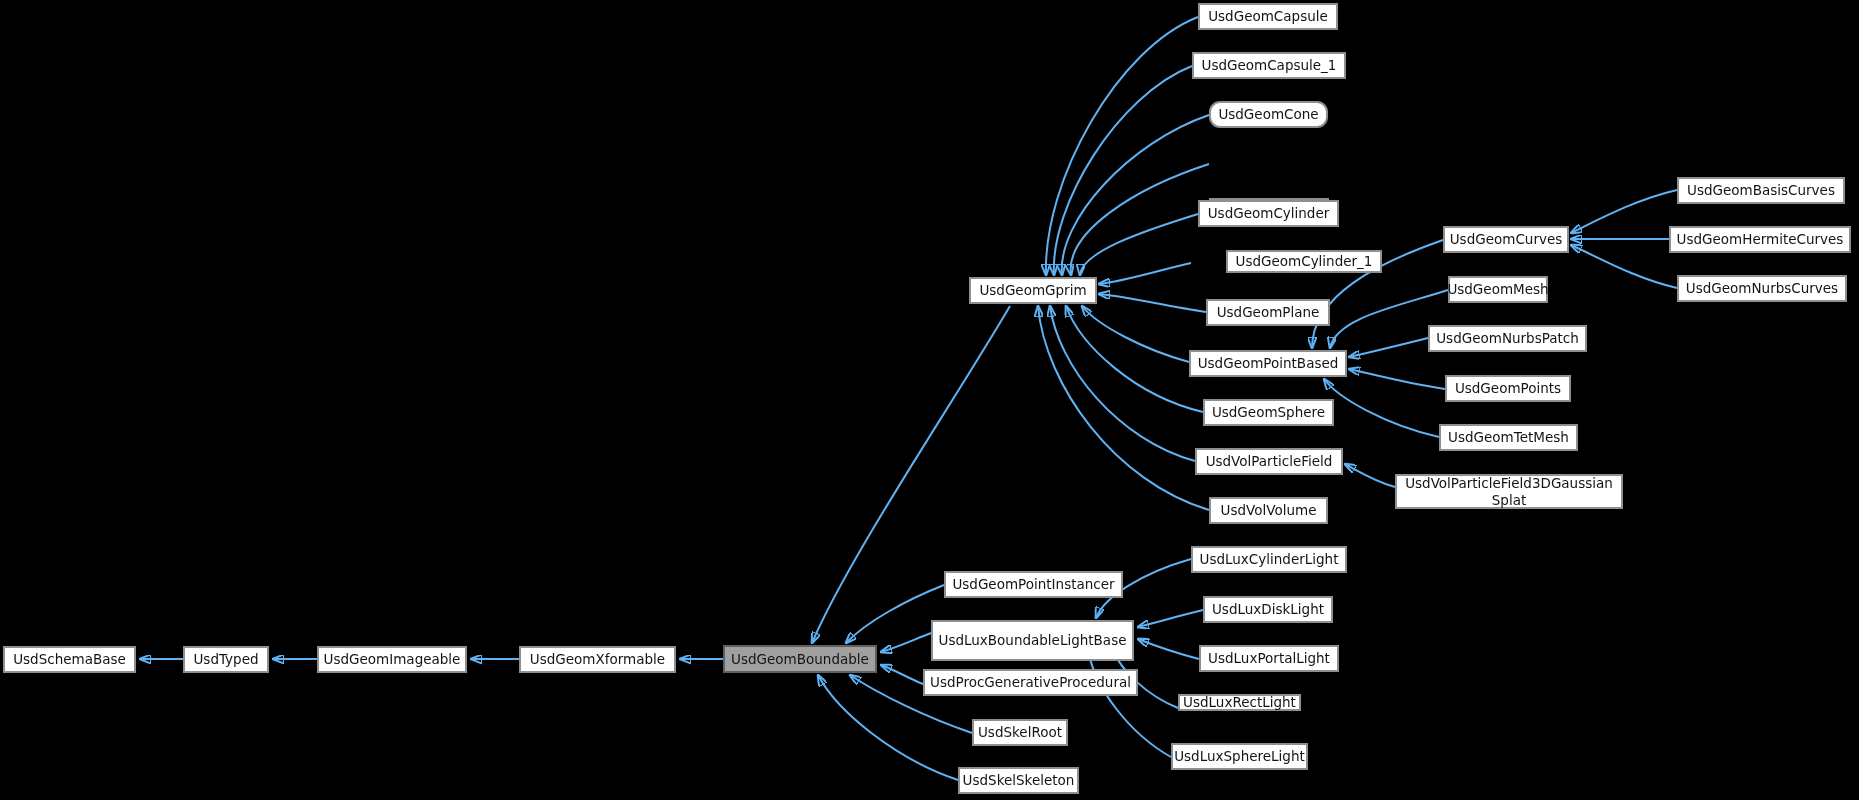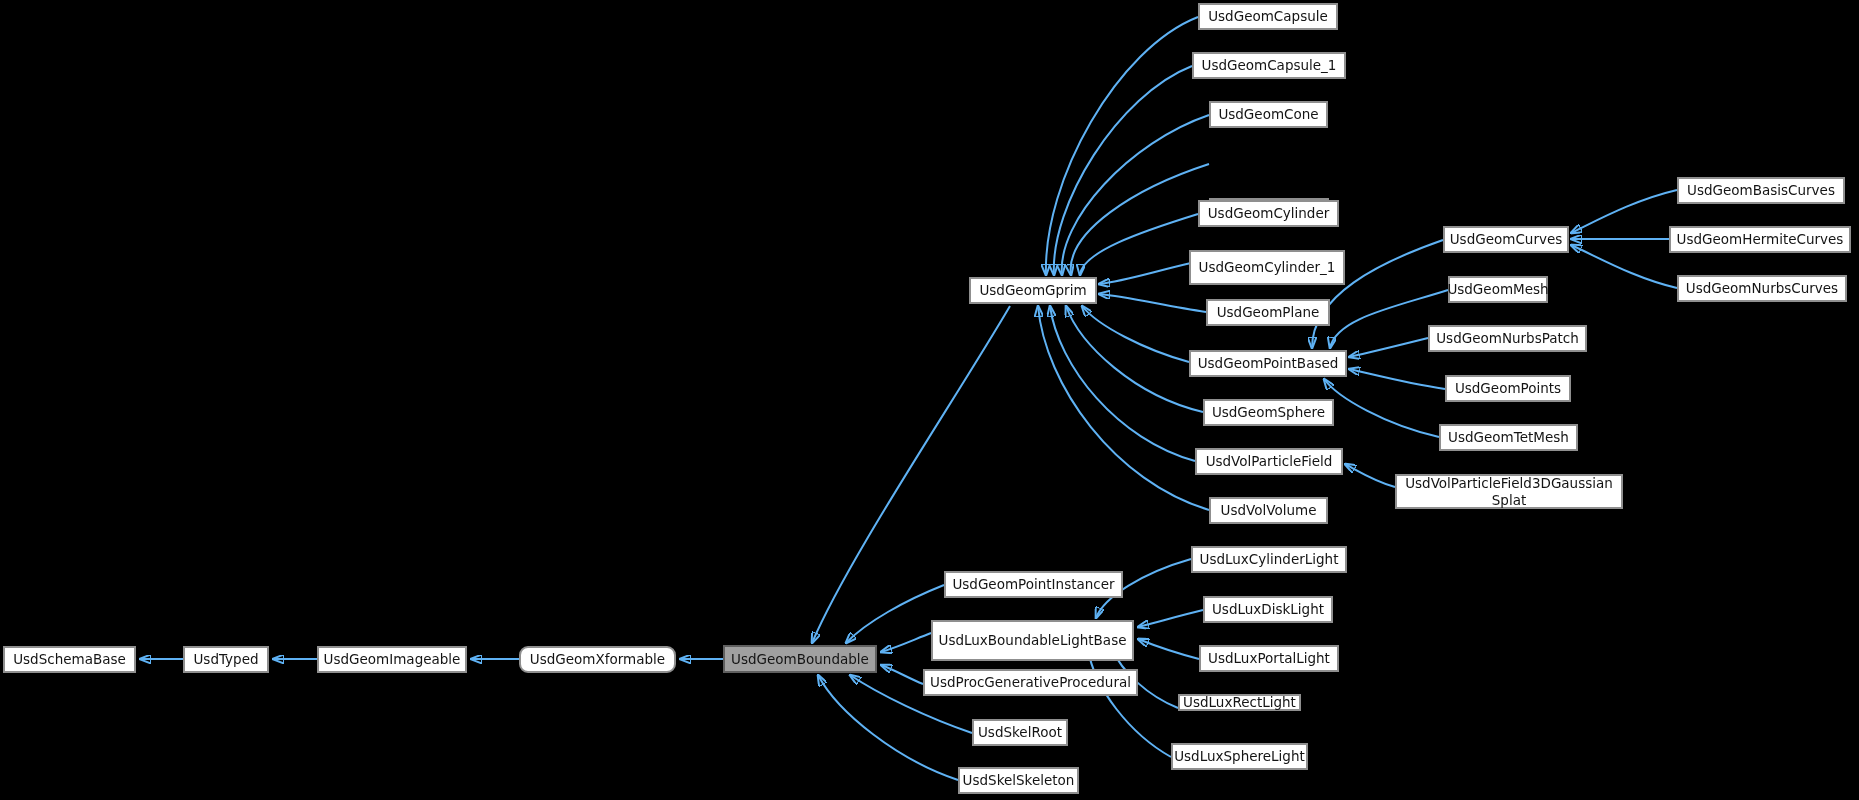--- a/index.html
+++ b/index.html
@@ -94,45 +94,45 @@
   <div id="node-layer">
       <div class="node" style="left: 3px; top: 646px; width: 133px; height: 27px;">
         <span>UsdSchemaBase</span>
       </div>
       <div class="node" style="left: 183px; top: 646px; width: 86px; height: 27px;">
         <span>UsdTyped</span>
       </div>
       <div class="node" style="left: 317px; top: 646px; width: 150px; height: 27px;">
         <span>UsdGeomImageable</span>
       </div>
-      <div class="node" style="left: 519px; top: 646px; width: 157px; height: 27px; border-radius: 9px;">
+      <div class="node" style="left: 519px; top: 646px; width: 157px; height: 27px;">
         <span>UsdGeomXformable</span>
       </div>
       <div class="node hl" style="left: 723px; top: 645px; width: 154px; height: 28px;">
         <span>UsdGeomBoundable</span>
       </div>
       <div class="node" style="left: 969px; top: 277px; width: 128px; height: 27px;">
         <span>UsdGeomGprim</span>
       </div>
       <div class="node" style="left: 1198px; top: 3px; width: 140px; height: 27px;">
         <span>UsdGeomCapsule</span>
       </div>
       <div class="node" style="left: 1192px; top: 52px; width: 154px; height: 27px;">
         <span>UsdGeomCapsule_1</span>
       </div>
-      <div class="node" style="left: 1209px; top: 101px; width: 119px; height: 27px;">
+      <div class="node" style="left: 1209px; top: 101px; width: 119px; height: 27px; border-radius: 11px;">
         <span>UsdGeomCone</span>
       </div>
       <div class="node" style="left: 1209px; top: 150px; width: 120px; height: 27px; margin-top: 48px;">
         <span>UsdGeomCube</span>
       </div>
       <div class="node" style="left: 1198px; top: 200px; width: 141px; height: 27px; justify-content: center;">
         <span>UsdGeomCylinder</span>
       </div>
-      <div class="node" style="left: 1189px; top: 250px; width: 156px; height: 35px;">
+      <div class="node" style="left: 1226px; top: 250px; width: 156px; height: 23px;">
         <span>UsdGeomCylinder_1</span>
       </div>
       <div class="node" style="left: 1206px; top: 299px; width: 124px; height: 27px;">
         <span>UsdGeomPlane</span>
       </div>
       <div class="node" style="left: 1189px; top: 350px; width: 158px; height: 27px;">
         <span>UsdGeomPointBased</span>
       </div>
       <div class="node" style="left: 1203px; top: 399px; width: 131px; height: 27px;">
         <span>UsdGeomSphere</span>

